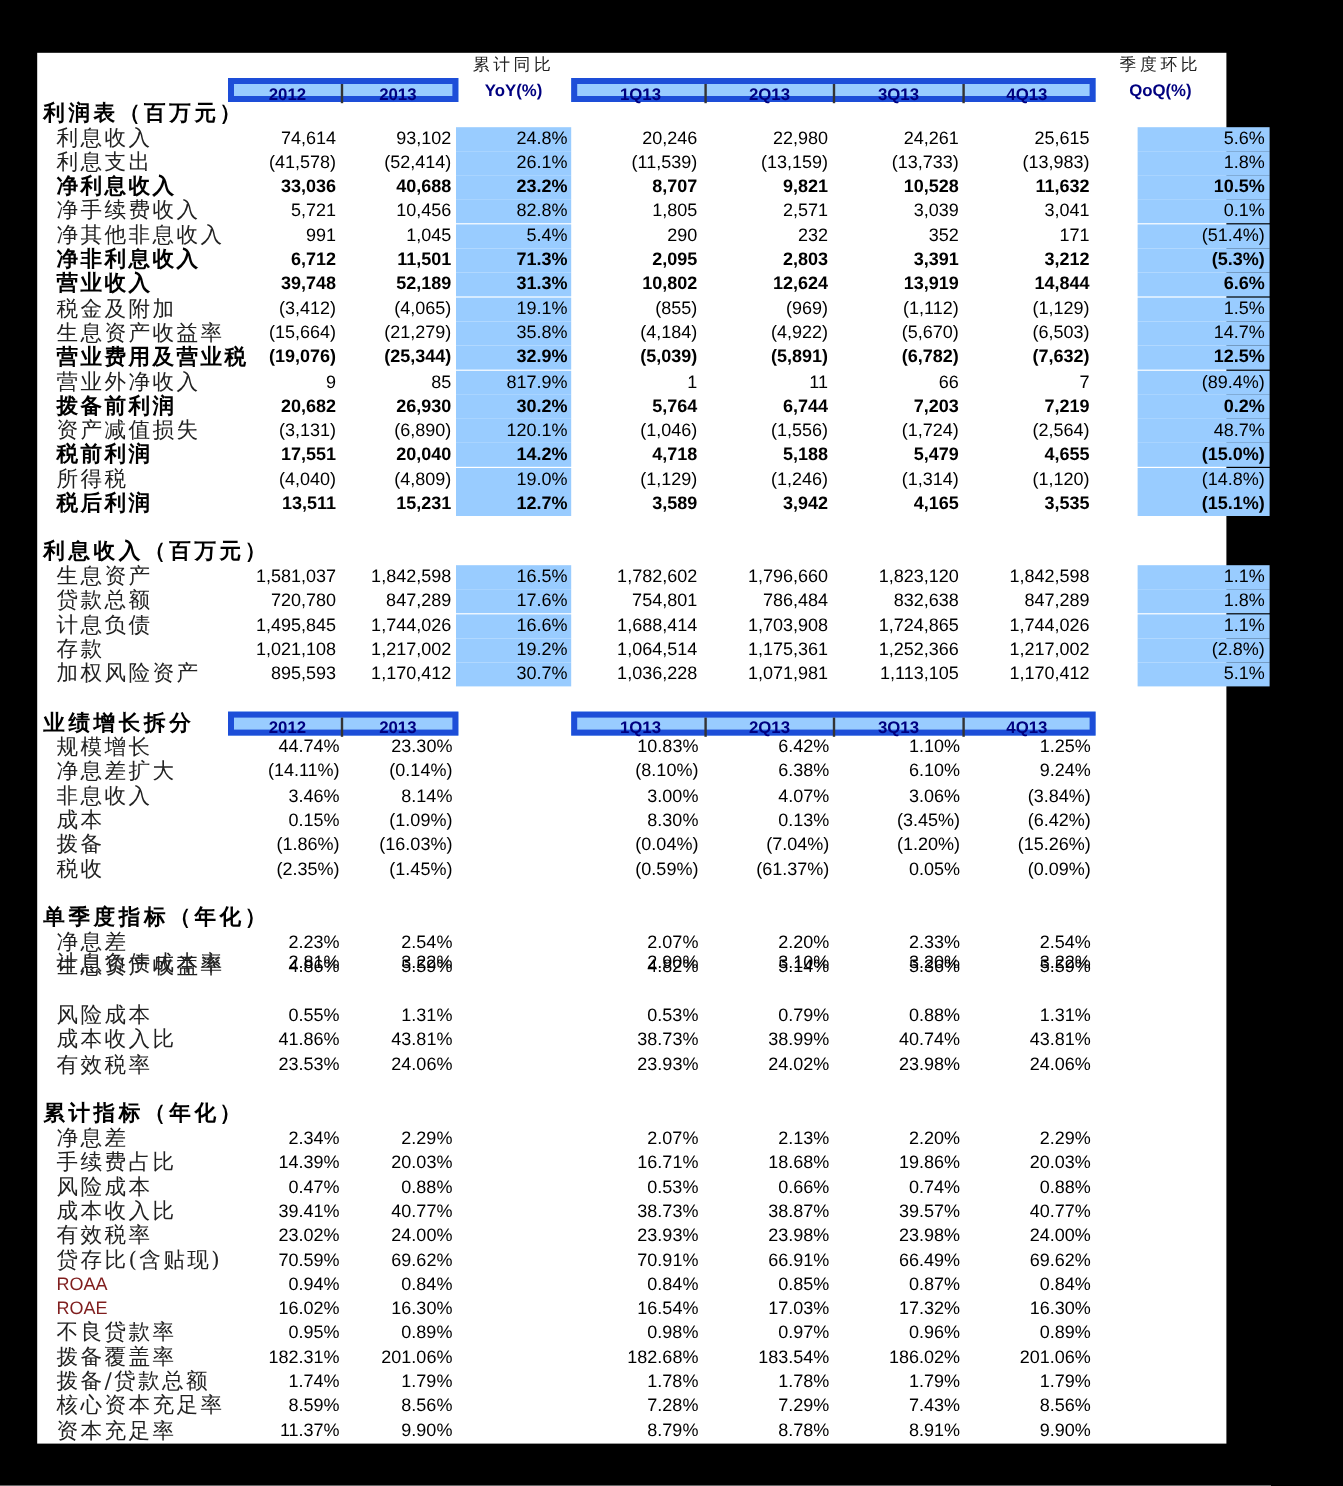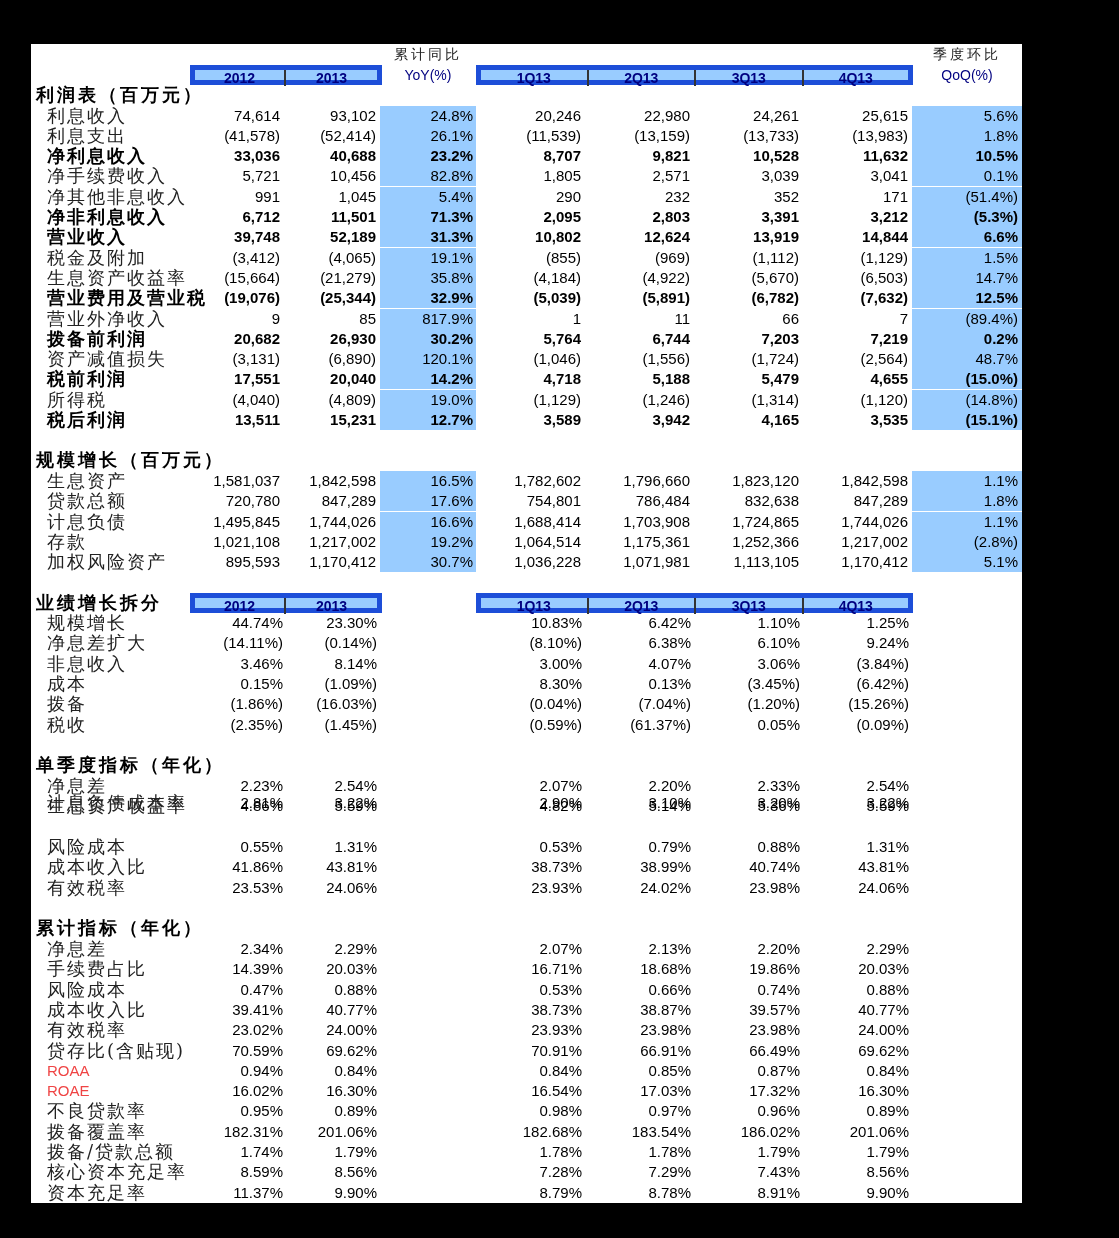--- a/index.html
+++ b/index.html
@@ -14,45 +14,45 @@
     .cell {
       position: absolute; top: 0; height: 20px; line-height: 20px; font-size: 15px; color: #000;
       text-align: right; box-sizing: border-box; white-space: nowrap;
     }
     .lbl {
       position: absolute; top: 0; height: 20px; line-height: 20px; font-size: 18px; color: #222;
       font-family: "DejaVu Serif", "Liberation Serif", serif; white-space: nowrap; left: 16px;
       letter-spacing: 2px;
     }
     .lbl.section { left: 5px; font-weight: bold; color: #000; letter-spacing: 3px; }
-    .lbl.latin { font-family: "Liberation Sans", sans-serif; letter-spacing: 0; font-size: 15px; color: #ef4444; }
+    .lbl.latin { font-family: "Liberation Sans", sans-serif; letter-spacing: 0; font-size: 15px; color: #7f1d1d; }
     .bold .cell, .bold .lbl { font-weight: bold; color: #000; }
     .c2012 { left: 159px; width: 90px; }
     .c2013 { left: 253px; width: 92px; }
     .cyoy  { left: 349px; width: 96px; padding-right: 3px; }
     .c1q   { left: 445px; width: 105px; }
     .c2q   { left: 554px; width: 105px; }
     .c3q   { left: 663px; width: 105px; }
     .c4q   { left: 772px; width: 105px; }
-    .cqoq  { left: 881px; width: 110px; padding-right: 4px; }
+    .cqoq  { left: 917px; width: 110px; padding-right: 4px; }
     .pct .c2012 { width: 93px; }
     .pct .c2013 { width: 93px; }
     .pct .c1q, .pct .c2q, .pct .c3q, .pct .c4q { width: 106px; }
     .hl { background: #99ccff; }
     .hdr-box {
       position: absolute; height: 20px; border: 5px solid #1d4ed8; box-sizing: border-box;
       background: #99ccff; display: flex;
     }
     .hdr-box .h {
       height: 16px; line-height: 17px; text-align: center; font-weight: bold; font-size: 14px;
       color: #000080; border-right: 2px solid #333; box-sizing: border-box;
     }
     .hdr-box .h:last-child { border-right: none; }
     .yoy-title {
-      position: absolute; text-align: center; font-weight: normal; color: #000080; font-size: 14px;
+      position: absolute; text-align: center; font-weight: bold; color: #000080; font-size: 14px;
     }
     .cap {
       position: absolute; text-align: center; font-size: 14px; color: #222; letter-spacing: 3px;
       font-family: "DejaVu Serif", "Liberation Serif", serif;
     }
   </style>
 </head>
 <body>
 
 <div class="page" id="page">
@@ -70,21 +70,21 @@
     <div class="h" style="width:109px;">2Q13</div>
     <div class="h" style="width:109px;">3Q13</div>
     <div class="h" style="width:106px;">4Q13</div>
   </div>
   <div class="yoy-title" style="left:881px; top:21px; width:110px; height:20px; line-height:20px;">QoQ(%)</div>
 
   <div class="row" style="top:41px;">
       <span class="lbl section">利润表（百万元）</span>
     </div>
   <div class="row" style="top:406px;">
-      <span class="lbl section">规模增长（百万元）</span>
+      <span class="lbl section">利息收入（百万元）</span>
     </div>
 
   <div class="row" style="top:549px;">
     <span class="lbl section">业绩增长拆分</span>
   </div>
   <div class="hdr-box" style="left:159px; top:549px; width:192px;">
     <div class="h" style="width:94px;">2012</div>
     <div class="h" style="width:94px;">2013</div>
   </div>
   <div class="hdr-box" style="left:445px; top:549px; width:437px;">

